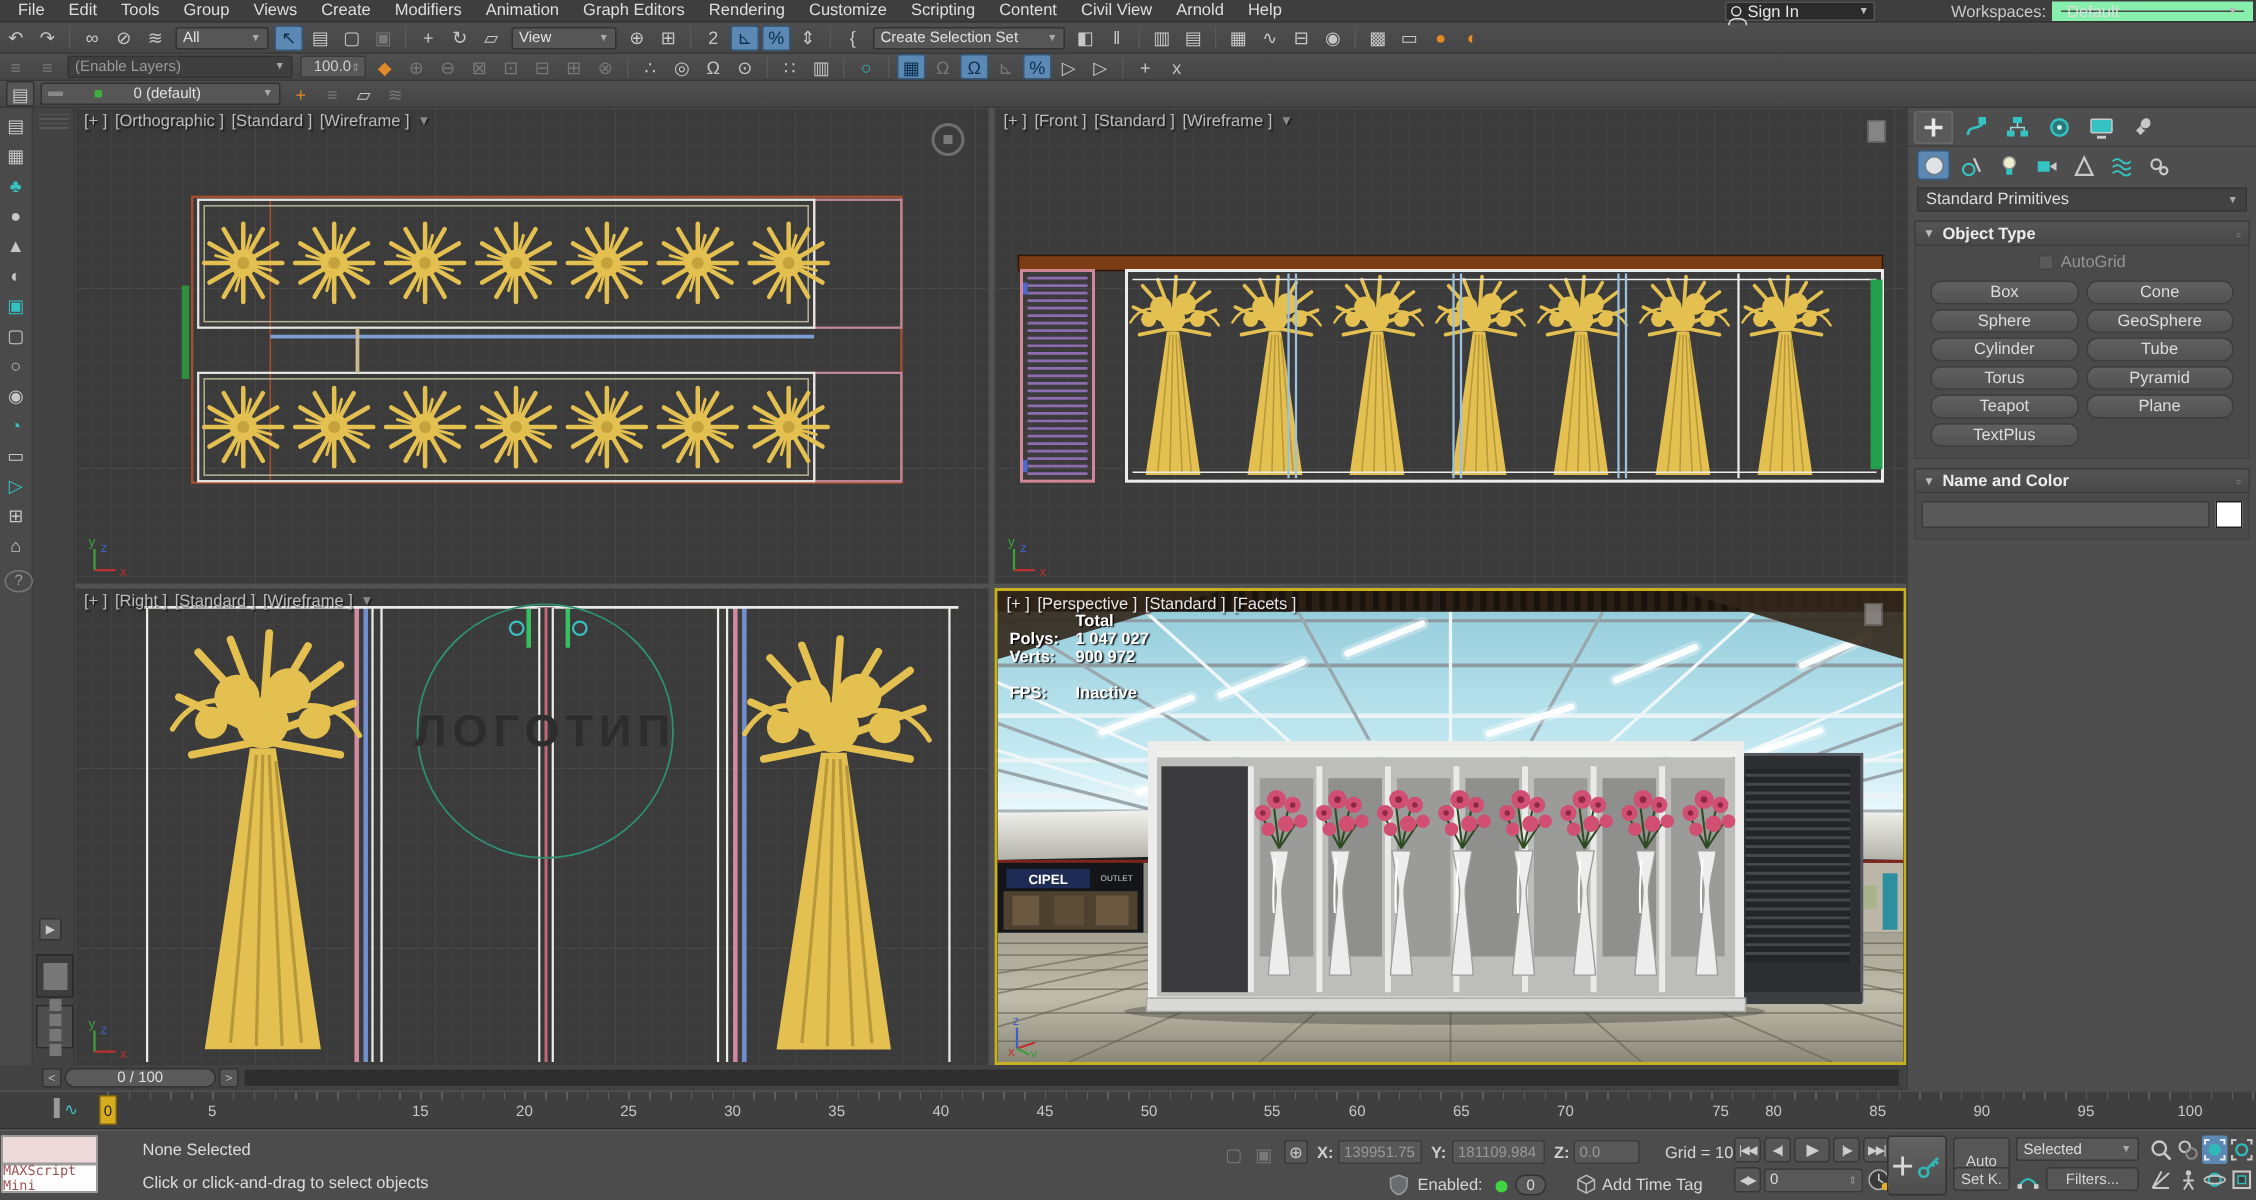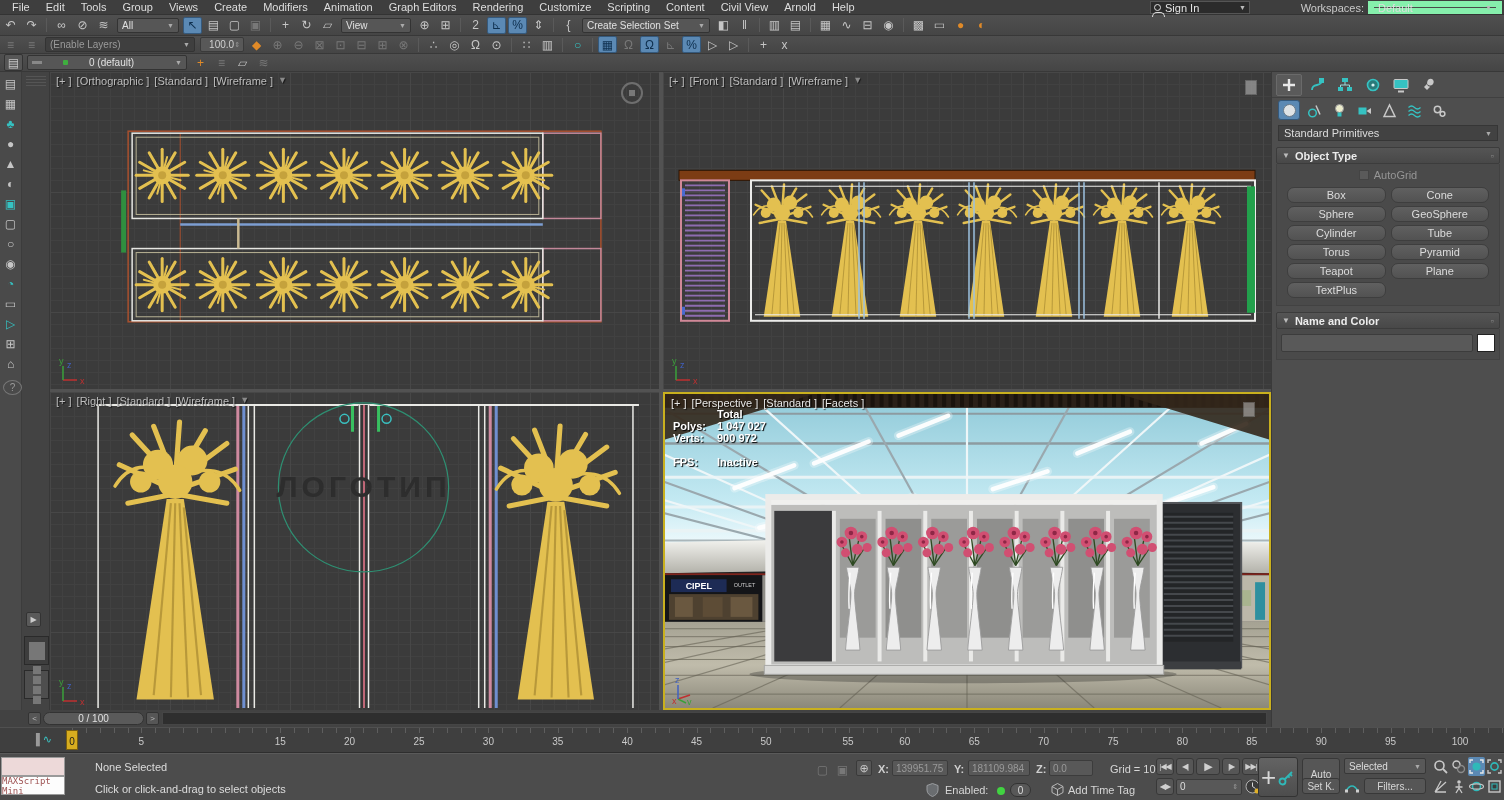--- a/index.html
+++ b/index.html
@@ -1031,21 +1031,21 @@
         <span class="tick" style="left: 419px;">25</span>
         <span class="tick" style="left: 488.4px;">30</span>
         <span class="tick" style="left: 557.8px;">35</span>
         <span class="tick" style="left: 627.2px;">40</span>
         <span class="tick" style="left: 696.6px;">45</span>
         <span class="tick" style="left: 766px;">50</span>
         <span class="tick" style="left: 848px;">55</span>
         <span class="tick" style="left: 904.8px;">60</span>
         <span class="tick" style="left: 974.2px;">65</span>
         <span class="tick" style="left: 1043.6px;">70</span>
-        <span class="tick" style="left: 1113px;">75</span>
+        <span class="tick" style="left: 1147px;">75</span>
         <span class="tick" style="left: 1182.4px;">80</span>
         <span class="tick" style="left: 1251.8px;">85</span>
         <span class="tick" style="left: 1321.2px;">90</span>
         <span class="tick" style="left: 1390.6px;">95</span>
         <span class="tick" style="left: 1460px;">100</span>
       </div>
   </div>
 
   <div class="statusbar">
     <div class="msx-pink"></div>

